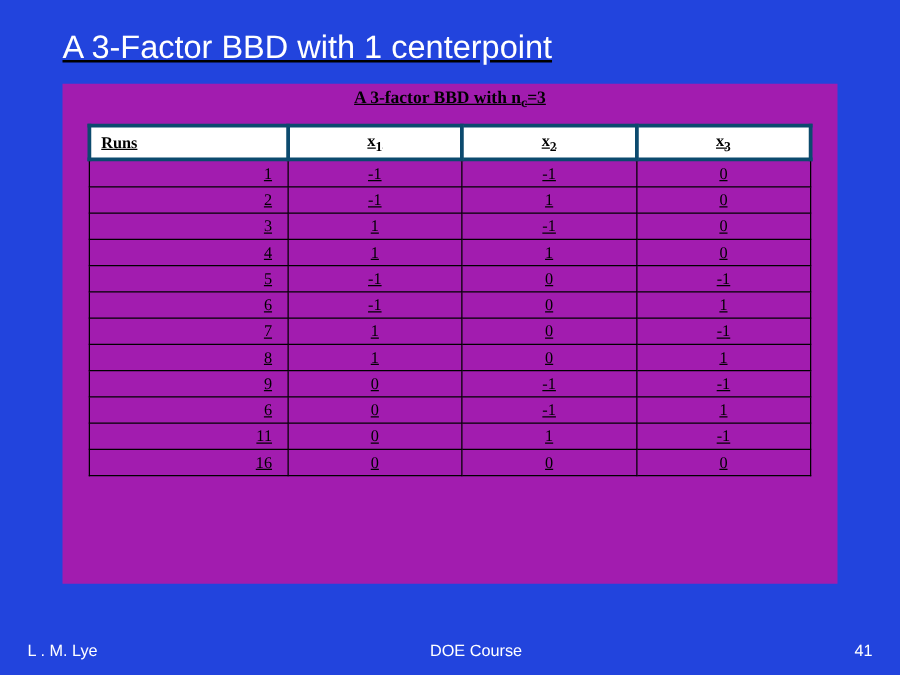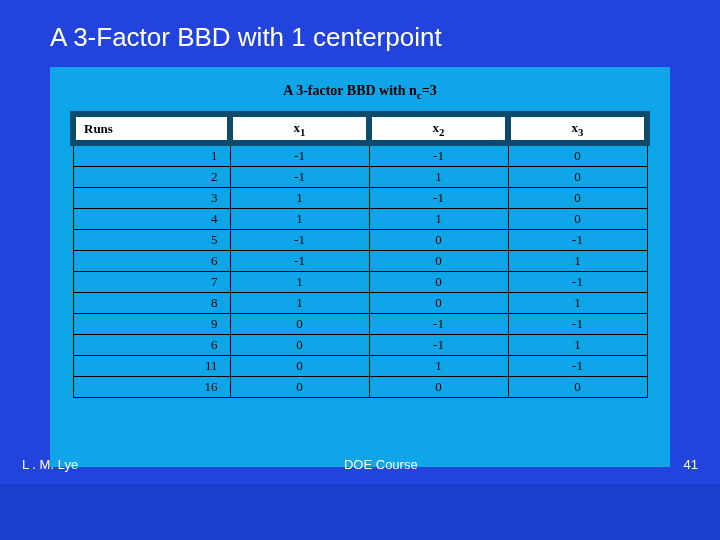--- a/index.html
+++ b/index.html
@@ -6,55 +6,56 @@
     body {
       width: 720px;
       height: 540px;
       background-color: #1a3fcc;
       font-family: Arial, Helvetica, sans-serif;
       overflow: hidden;
       position: relative;
     }
     .slide-container {
       width: 720px;
-      height: 484px;
+      height: 540px;
       background-color: #2244dd;
       position: relative;
+      text-decoration: underline;
     }
     .title {
       color: #ffffff;
       font-size: 26px;
       font-weight: normal;
       padding: 22px 50px 14px 50px;
       font-family: Arial, Helvetica, sans-serif;
     }
     .content-area {
-      background-color: #0ea5e9;
+      background-color: #a21caf;
       margin: 0 50px;
-      padding: 16px 20px;
+      padding: 4px 20px;
       min-height: 400px;
     }
     .table-title {
       text-align: center;
       font-weight: bold;
       font-size: 14px;
       margin-bottom: 10px;
       font-family: "Times New Roman", Times, serif;
     }
     .table-title sub {
       font-size: 11px;
     }
     .bbd-table {
       border-collapse: collapse;
       width: 100%;
       font-family: "Times New Roman", Times, serif;
       font-size: 13px;
     }
     .bbd-table th {
-      border: 6px solid #0c4a6e;
+      border: 3px solid #0c4a6e;
       padding: 3px 18px;
       text-align: center;
       font-weight: bold;
       background: #fff;
     }
     .bbd-table td {
       border: 1px solid #000;
       padding: 2px 18px;
       text-align: center;
     }

